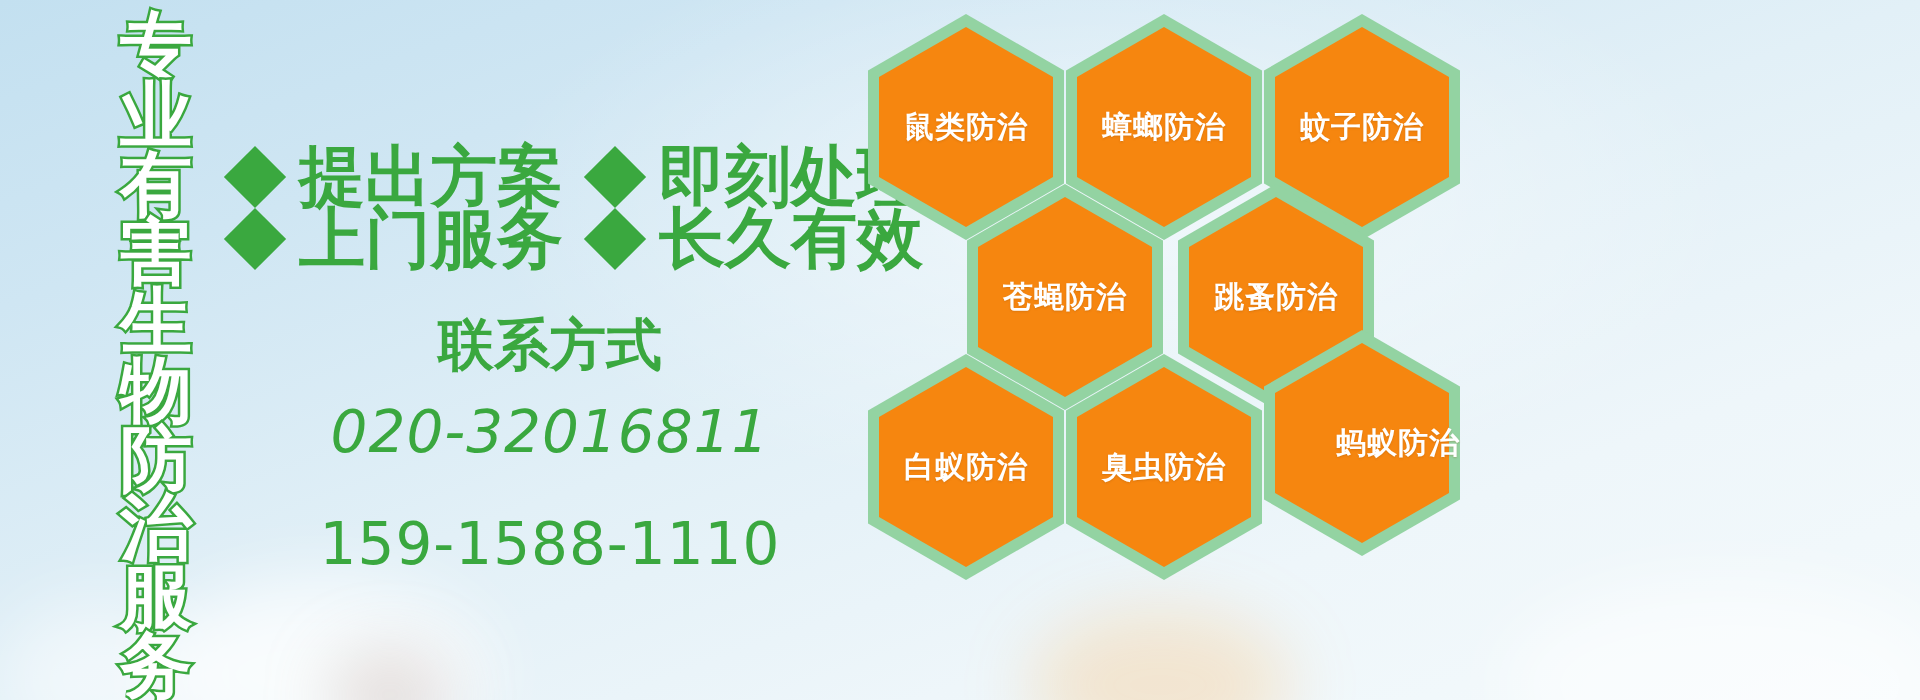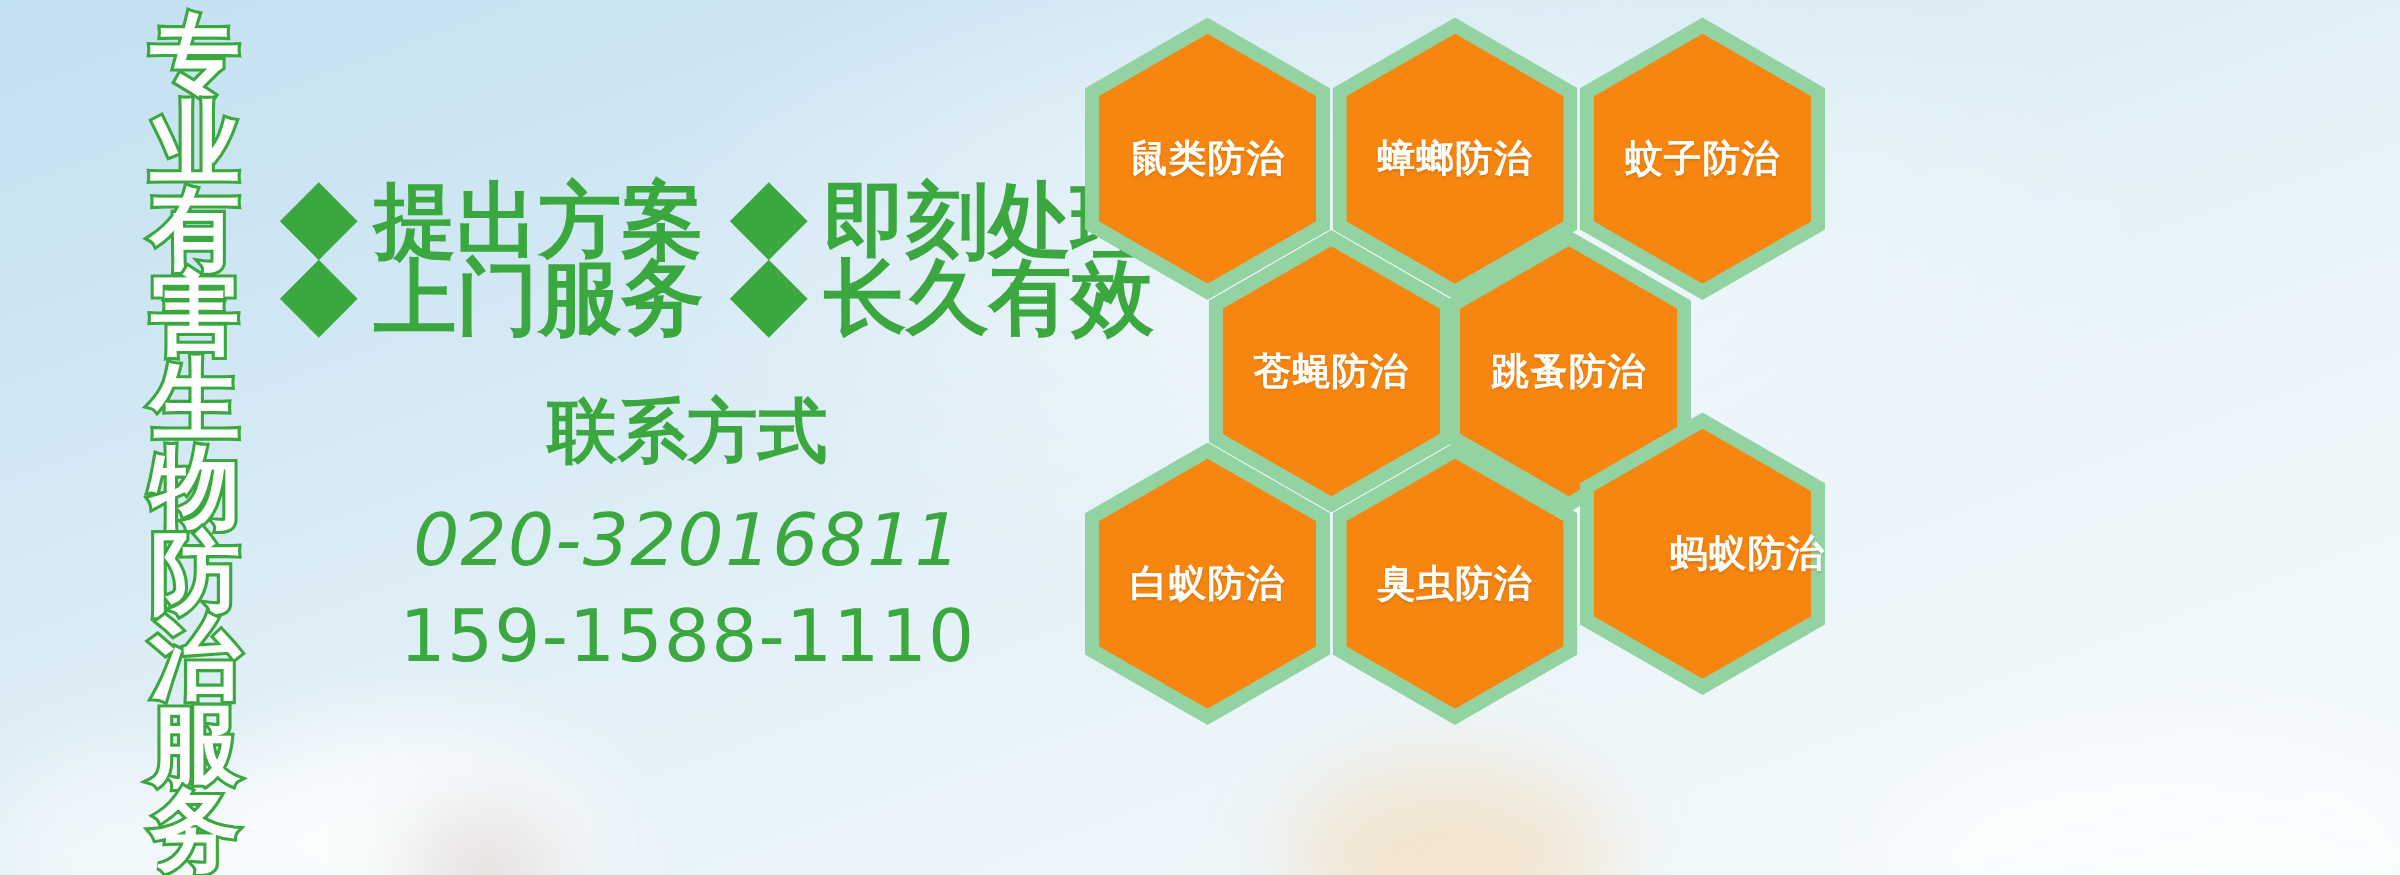--- a/index.html
+++ b/index.html
@@ -55,20 +55,21 @@
 
   
   #contact{
     position:absolute;left:300px;top:312px;width:500px;
     text-align:center;color:#3aa83f;
   }
   #contact-title{font-size:56px;font-weight:bold;line-height:1.18;}
   .phone{
     font-size:58px;line-height:1.32;letter-spacing:1px;
     font-family:"DejaVu Sans","Liberation Sans",sans-serif;
+    margin-top:35px;
   }
   #phone-1{margin-top:16px;font-style:italic;}
 
   
   #hexgrid{position:absolute;left:862px;top:-70px;width:600px;height:780px;}
   .hex{
     position:absolute;width:196px;height:226px;
     display:flex;align-items:center;justify-content:center;
   }
   .hex .hex-outer{
@@ -151,21 +152,21 @@
       <div class="hex-inner"></div>
       <div class="hex-label">蚊子防治</div>
     </div>
 
     <div class="hex" style="left:105px;top:254px;">
       <div class="hex-outer"></div>
       <div class="hex-inner"></div>
       <div class="hex-label">苍蝇防治</div>
     </div>
 
-    <div class="hex" style="left:295px;top:254px;">
+    <div class="hex" style="left:316px;top:254px;">
       <div class="hex-outer"></div>
       <div class="hex-inner"></div>
       <div class="hex-label">跳蚤防治</div>
     </div>
 
     <div class="hex" style="left:6px;  top:424px;">
       <div class="hex-outer"></div>
       <div class="hex-inner"></div>
       <div class="hex-label">白蚁防治</div>
     </div>

